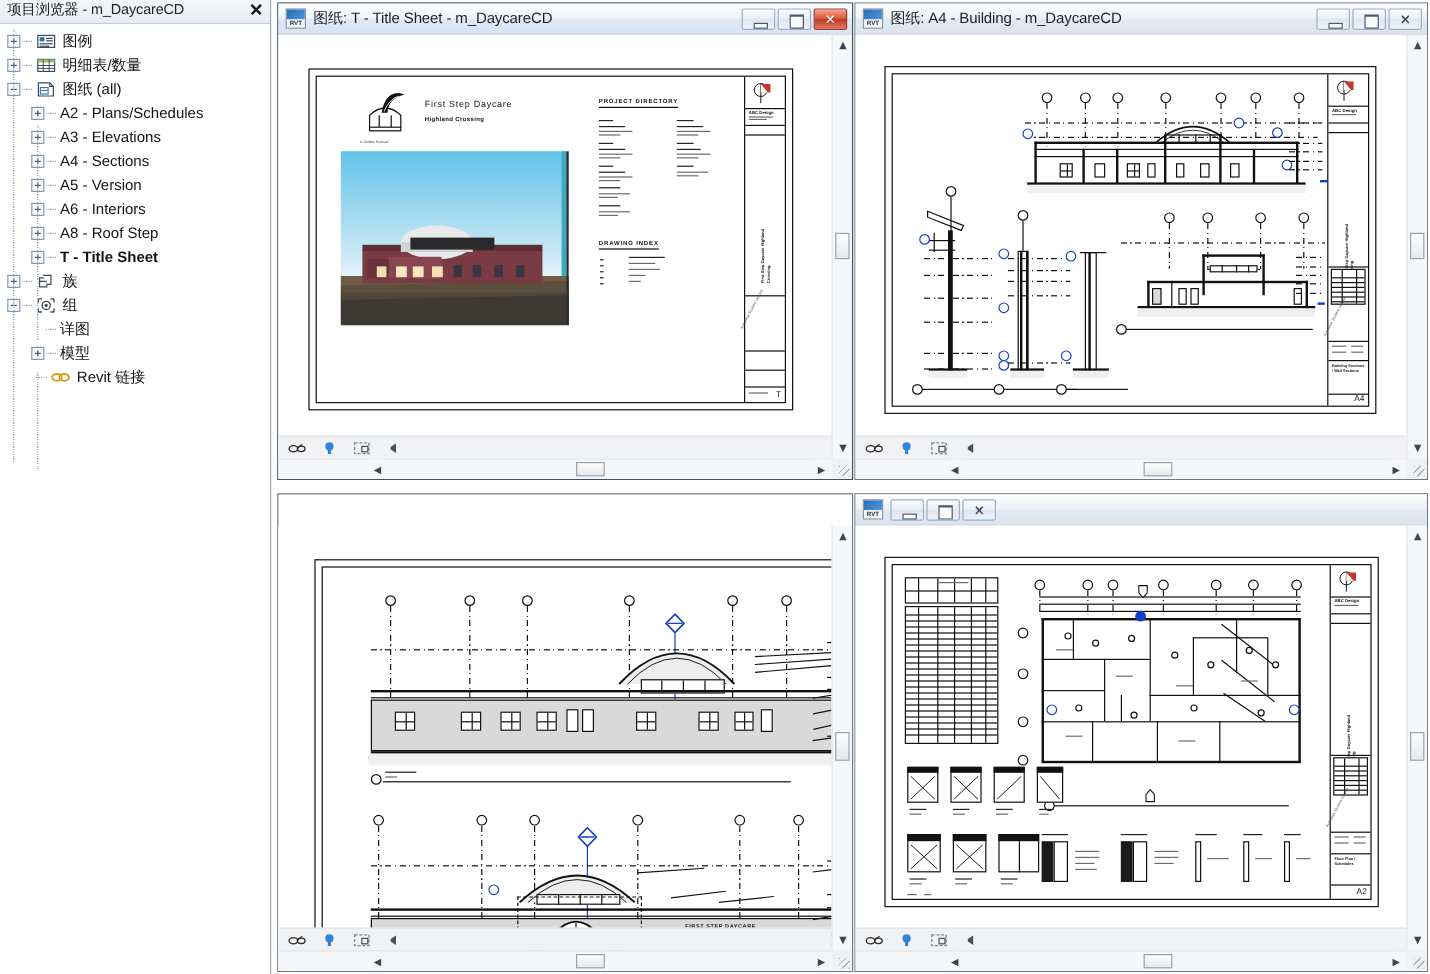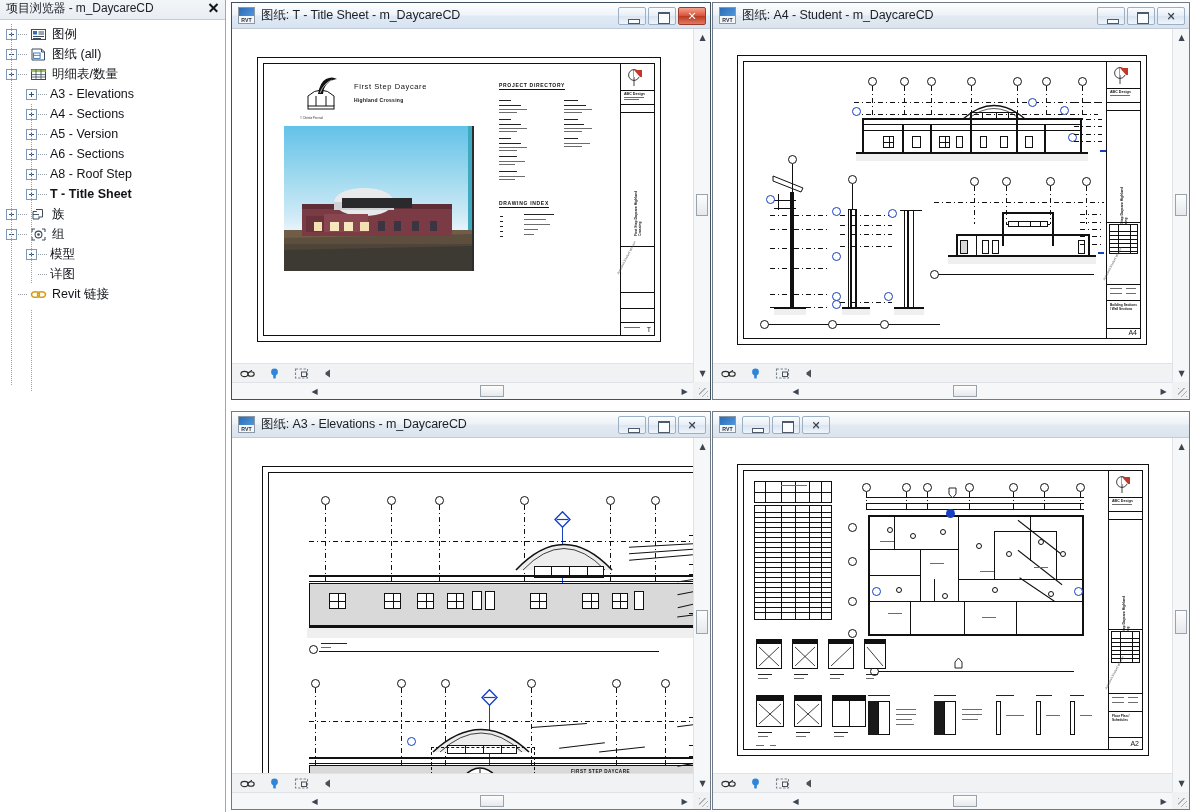--- a/index.html
+++ b/index.html
@@ -276,63 +276,69 @@
             <rect x="1.5" y="2.5" width="14" height="10" fill="#fff" stroke="#3b4a5c" stroke-width="1"></rect>
             <rect x="3" y="4" width="4" height="3.5" fill="#2f6fb5"></rect>
             <rect x="8.5" y="4.5" width="5.5" height="1" fill="#3b4a5c"></rect>
             <rect x="8.5" y="6.5" width="5.5" height="1" fill="#3b4a5c"></rect>
             <rect x="3" y="9" width="11" height="1" fill="#3b4a5c"></rect>
             <rect x="3" y="11" width="8" height="1" fill="#3b4a5c"></rect>
           </svg></span>
         <span class="nlabel">图例</span>
       </div>
       <div class="node" style="padding-left: 6px;">
+        <span class="twisty plus"></span>
+        <span class="dots"></span>
+        <span class="nicon"><svg width="17" height="15" viewBox="0 0 17 15">
+            <rect x="1.5" y="2.5" width="14" height="10" fill="#fff" stroke="#3b4a5c" stroke-width="1"></rect>
+            <rect x="1.5" y="2.5" width="14" height="2.6" fill="#9fc35e"></rect>
+            <path d="M6 2.5 L6 12.5 M11 2.5 L11 12.5 M1.5 7.6 L15.5 7.6 M1.5 10 L15.5 10" stroke="#3b4a5c" stroke-width="0.8"></path>
+          </svg></span>
+        <span class="nlabel">明细表/数量</span>
+      </div>
+      <div class="node" style="padding-left: 6px;">
         <span class="twisty"></span>
         <span class="dots"></span>
         <span class="nicon"><svg width="17" height="15" viewBox="0 0 17 15">
             <path d="M2 2 L11.5 2 L14.5 5 L14.5 13 L2 13 Z" fill="#fff" stroke="#3b4a5c" stroke-width="1"></path>
             <path d="M11.5 2 L11.5 5 L14.5 5" fill="none" stroke="#3b4a5c" stroke-width="1"></path>
             <rect x="3.6" y="6" width="6.5" height="5.4" fill="none" stroke="#2f6fb5" stroke-width="0.9"></rect>
             <path d="M3.6 8.4 L10.1 8.4" stroke="#2f6fb5" stroke-width="0.8"></path>
           </svg></span>
         <span class="nlabel">图纸 (all)</span>
       </div>
-      <div class="node" style="padding-left: 6px;">
-        <span class="twisty plus"></span>
-        <span class="dots"></span>
-        <span class="nicon"><svg width="17" height="15" viewBox="0 0 17 15">
-            <rect x="1.5" y="2.5" width="14" height="10" fill="#fff" stroke="#3b4a5c" stroke-width="1"></rect>
-            <rect x="1.5" y="2.5" width="14" height="2.6" fill="#9fc35e"></rect>
-            <path d="M6 2.5 L6 12.5 M11 2.5 L11 12.5 M1.5 7.6 L15.5 7.6 M1.5 10 L15.5 10" stroke="#3b4a5c" stroke-width="0.8"></path>
-          </svg></span>
-        <span class="nlabel">明细表/数量</span>
-      </div>
       <div class="node" style="padding-left: 26px;">
         <span class="twisty plus"></span>
         <span class="dots"></span>
         <span class="nicon" style="flex-basis: 0px; width: 0px; margin-right: 0px;"></span>
-        <span class="nlabel">A3 - Elevations</span>
+        <span class="nlabel">A2 - Plans/Schedules</span>
       </div>
       <div class="node" style="padding-left: 26px;">
         <span class="twisty plus"></span>
         <span class="dots"></span>
         <span class="nicon" style="flex-basis: 0px; width: 0px; margin-right: 0px;"></span>
-        <span class="nlabel">A4 - Sections</span>
+        <span class="nlabel">A3 - Elevations</span>
       </div>
       <div class="node" style="padding-left: 26px;">
         <span class="twisty plus"></span>
         <span class="dots"></span>
         <span class="nicon" style="flex-basis: 0px; width: 0px; margin-right: 0px;"></span>
-        <span class="nlabel">A5 - Version</span>
+        <span class="nlabel">A4 - Sections</span>
       </div>
       <div class="node" style="padding-left: 26px;">
         <span class="twisty plus"></span>
         <span class="dots"></span>
         <span class="nicon" style="flex-basis: 0px; width: 0px; margin-right: 0px;"></span>
-        <span class="nlabel">A6 - Sections</span>
+        <span class="nlabel">A5 - Version</span>
+      </div>
+      <div class="node" style="padding-left: 26px;">
+        <span class="twisty plus"></span>
+        <span class="dots"></span>
+        <span class="nicon" style="flex-basis: 0px; width: 0px; margin-right: 0px;"></span>
+        <span class="nlabel">A6 - Interiors</span>
       </div>
       <div class="node" style="padding-left: 26px;">
         <span class="twisty plus"></span>
         <span class="dots"></span>
         <span class="nicon" style="flex-basis: 0px; width: 0px; margin-right: 0px;"></span>
         <span class="nlabel">A8 - Roof Step</span>
       </div>
       <div class="node" style="padding-left: 26px;">
         <span class="twisty plus"></span>
         <span class="dots"></span>
@@ -353,32 +359,32 @@
         <span class="twisty"></span>
         <span class="dots"></span>
         <span class="nicon"><svg width="17" height="15" viewBox="0 0 17 15">
             <path d="M2 2 L5 2 M2 2 L2 5 M15 2 L12 2 M15 2 L15 5 M2 13 L5 13 M2 13 L2 10 M15 13 L12 13 M15 13 L15 10" stroke="#3b4a5c" stroke-width="1.1" fill="none"></path>
             <circle cx="8.5" cy="7.5" r="3.4" fill="none" stroke="#3b4a5c" stroke-width="1.1"></circle>
             <circle cx="8.5" cy="7.5" r="1.3" fill="#3b4a5c"></circle>
           </svg></span>
         <span class="nlabel">组</span>
       </div>
       <div class="node" style="padding-left: 26px;">
+        <span class="twisty none"></span>
+        <span class="dots"></span>
+        <span class="nicon" style="flex-basis: 0px; width: 0px; margin-right: 0px;"></span>
+        <span class="nlabel">详图</span>
+      </div>
+      <div class="node" style="padding-left: 26px;">
         <span class="twisty plus"></span>
         <span class="dots"></span>
         <span class="nicon" style="flex-basis: 0px; width: 0px; margin-right: 0px;"></span>
         <span class="nlabel">模型</span>
       </div>
-      <div class="node" style="padding-left: 26px;">
-        <span class="twisty none"></span>
-        <span class="dots"></span>
-        <span class="nicon" style="flex-basis: 0px; width: 0px; margin-right: 0px;"></span>
-        <span class="nlabel">详图</span>
-      </div>
-      <div class="node" style="padding-left: 6px;">
+      <div class="node" style="padding-left: 18px;">
         <span class="twisty none"></span>
         <span class="dots"></span>
         <span class="nicon"><svg width="17" height="15" viewBox="0 0 17 15">
             <ellipse cx="5.5" cy="7.5" rx="4" ry="2.8" fill="none" stroke="#d79b18" stroke-width="1.6"></ellipse>
             <ellipse cx="11.5" cy="7.5" rx="4" ry="2.8" fill="none" stroke="#d79b18" stroke-width="1.6"></ellipse>
           </svg></span>
         <span class="nlabel">Revit 链接</span>
       </div>
       <div class="vline" style="left: 11px; top: 4px; height: 362px;"></div>
       <div class="vline" style="left: 31px; top: 84px; height: 180px;"></div>
@@ -563,21 +569,21 @@
       <span class="sb-thumb" style="top:2px;bottom:2px;left:248px;width:24px;"></span>
       <span class="sb-arrow" style="right:0;">▶</span>
     </div>
     <div class="corner"></div>
   </div>
 </div>
 
 <div class="win" style="left:712px;top:2px;width:478px;height:398px;">
   <div class="win-titlebar">
     <span class="rvticon"></span>
-    <span class="win-title">图纸: A4 - Student - m_DaycareCD</span>
+    <span class="win-title">图纸: A4 - Building - m_DaycareCD</span>
     <span class="wbtns">
       <span class="wbtn"><i class="ic-min"></i></span>
       <span class="wbtn"><i class="ic-max"></i></span>
       <span class="wbtn"><i class="ic-close"></i></span>
     </span>
   </div>
   <div class="win-body" style="position:absolute;left:0;top:26px;right:0;bottom:0;">
     <div class="canvas">
 
       <div class="sheet" style="left:24px;top:26px;width:410px;height:290px;">
@@ -817,29 +823,20 @@
     <div class="hscroll">
       <span class="sb-arrow" style="left:74px;">◀</span>
       <span class="sb-thumb" style="top:2px;bottom:2px;left:240px;width:24px;"></span>
       <span class="sb-arrow" style="right:0;">▶</span>
     </div>
     <div class="corner"></div>
   </div>
 </div>
 
 <div class="win" style="left:231px;top:411px;width:480px;height:399px;">
-  <div class="win-titlebar">
-    <span class="rvticon"></span>
-    <span class="win-title">图纸: A3 - Elevations - m_DaycareCD</span>
-    <span class="wbtns">
-      <span class="wbtn"><i class="ic-min"></i></span>
-      <span class="wbtn"><i class="ic-max"></i></span>
-      <span class="wbtn"><i class="ic-close"></i></span>
-    </span>
-  </div>
   <div class="win-body" style="position:absolute;left:0;top:26px;right:0;bottom:0;">
     <div class="canvas">
 
       <div class="sheet" style="left:30px;top:28px;width:560px;height:430px;border-width:1.5px;">
         <div class="sheet-inner">
 
           <div>
             <div class="bub" style="left:52px;top:23px;"></div>
               <div class="dash-v" style="left:56px;top:32px;height:118px;"></div>
             <div class="bub" style="left:118px;top:23px;"></div>

